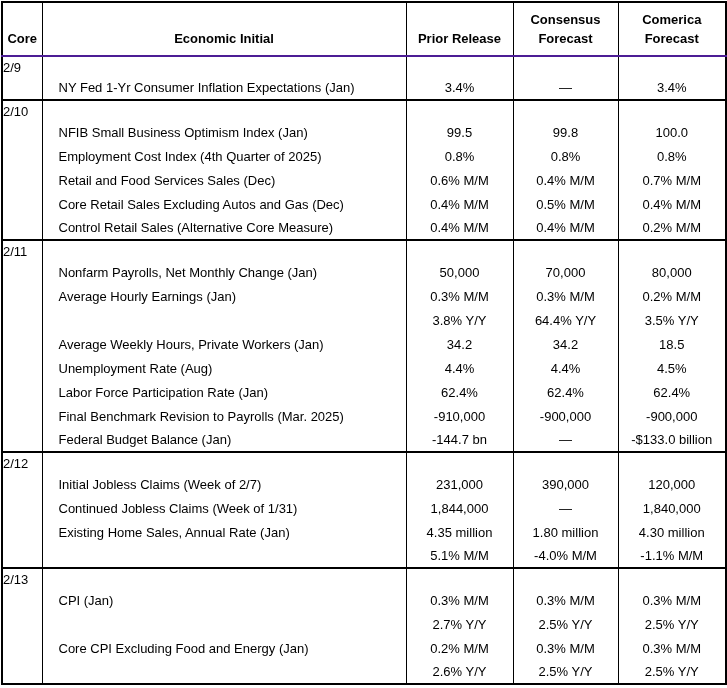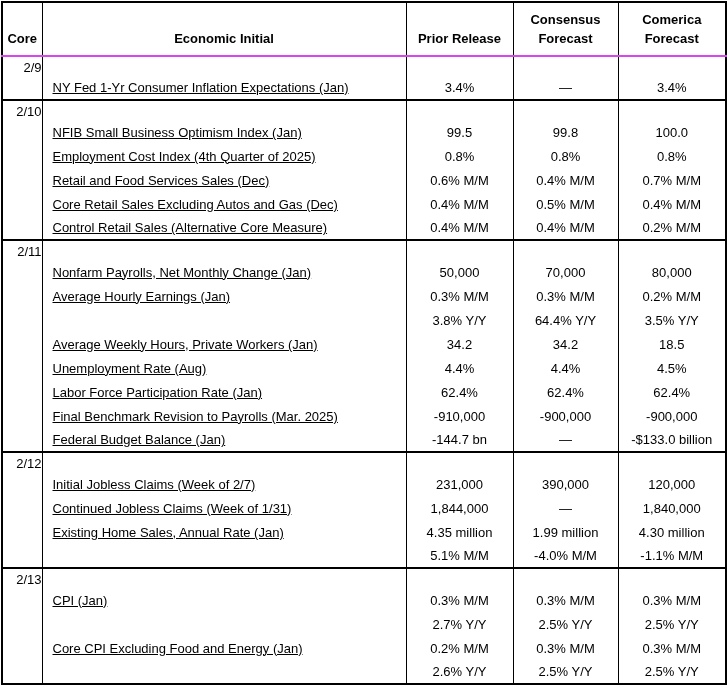--- a/index.html
+++ b/index.html
@@ -29,42 +29,41 @@
     overflow: hidden;
   }
   thead th {
     font-weight: bold;
     text-align: center;
     vertical-align: bottom;
     white-space: pre-line;
     line-height: 1.45;
     height: 46px;
     padding-bottom: 6px;
-    border-bottom: 2px solid #d946ef;
+    border-bottom: 2px solid #4c1d95;
   }
   tbody tr.date-row td {
     border-top: 2px solid #000;
   }
   tr.date-row {
     height: 20px;
   }
   td.date-cell {
     vertical-align: top;
-    text-align: right;
+    text-align: left;
     padding-top: 3px;
     font-size: 13px;
   }
   tr.release-row {
     height: 24px;
   }
   td.release {
     text-align: left;
-    padding-left: 10px;
+    padding-left: 16px;
     vertical-align: middle;
-    text-decoration: underline;
   }
   td.value {
     text-align: center;
     vertical-align: middle;
   }
 </style>
 </head>
 <body>
 
 <div class="table-wrap">
@@ -214,21 +213,21 @@
         </tr>
         <tr class="release-row">
           <td class="release">Continued Jobless Claims (Week of 1/31)</td>
           <td class="value">1,844,000</td>
           <td class="value">—</td>
           <td class="value">1,840,000</td>
         </tr>
         <tr class="release-row">
           <td class="release">Existing Home Sales, Annual Rate (Jan)</td>
           <td class="value">4.35 million</td>
-          <td class="value">1.99 million</td>
+          <td class="value">1.80 million</td>
           <td class="value">4.30 million</td>
         </tr>
         <tr class="release-row">
           <td class="release"></td>
           <td class="value">5.1% M/M</td>
           <td class="value">-4.0% M/M</td>
           <td class="value">-1.1% M/M</td>
         </tr>
       </tbody>
       <tbody>

